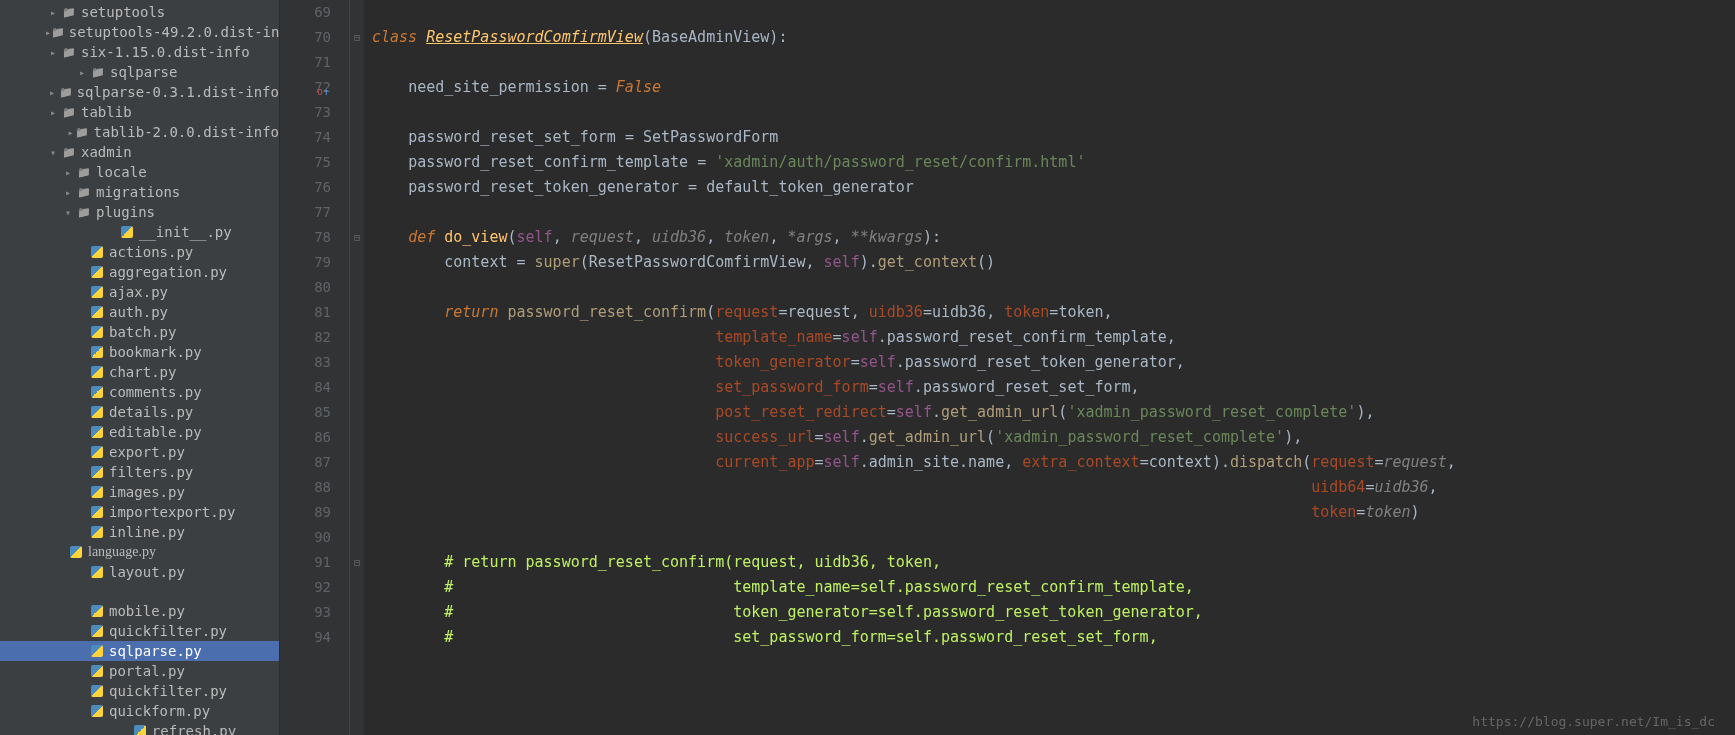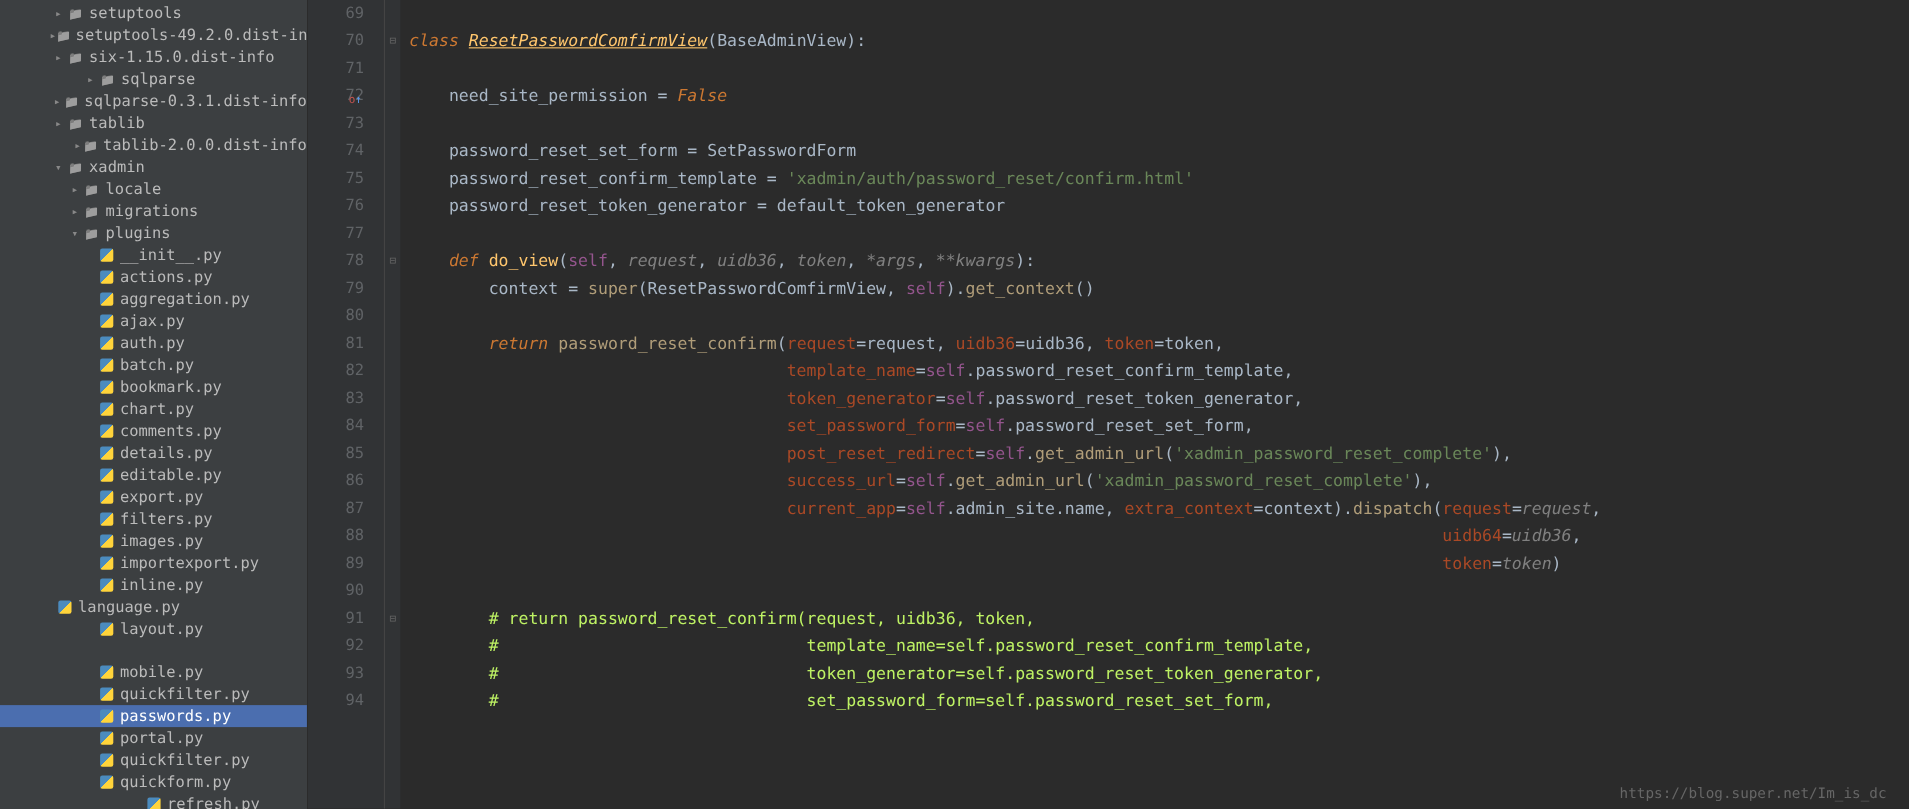--- a/index.html
+++ b/index.html
@@ -172,21 +172,21 @@
     <div class="tree-item" style="padding-left: 60px;">
       <span class="arrow right"></span>
       <span class="icon folder-icon"></span>
       <span>migrations</span>
     </div>
     <div class="tree-item" style="padding-left: 60px;">
       <span class="arrow down"></span>
       <span class="icon folder-icon"></span>
       <span>plugins</span>
     </div>
-    <div class="tree-item" style="padding-left: 75px;">
+    <div class="tree-item" style="padding-left: 105px;">
       <span class="arrow "></span>
       <span class="icon py-icon"></span>
       <span>__init__.py</span>
     </div>
     <div class="tree-item" style="padding-left: 75px;">
       <span class="arrow "></span>
       <span class="icon py-icon"></span>
       <span>actions.py</span>
     </div>
     <div class="tree-item" style="padding-left: 75px;">
@@ -252,21 +252,21 @@
     <div class="tree-item" style="padding-left: 75px;">
       <span class="arrow "></span>
       <span class="icon py-icon"></span>
       <span>importexport.py</span>
     </div>
     <div class="tree-item" style="padding-left: 75px;">
       <span class="arrow "></span>
       <span class="icon py-icon"></span>
       <span>inline.py</span>
     </div>
-    <div class="tree-item" style="padding-left: 37px;">
+    <div class="tree-item" style="padding-left: 54px; font-family: Liberation Serif, serif;">
       <span class="arrow "></span>
       <span class="icon py-icon"></span>
       <span>language.py</span>
     </div>
     <div class="tree-item" style="padding-left: 75px;">
       <span class="arrow "></span>
       <span class="icon py-icon"></span>
       <span>layout.py</span>
     </div>
     <div class="tree-item" style="padding-left: 75px; margin-top: 19px;">
@@ -275,21 +275,21 @@
       <span>mobile.py</span>
     </div>
     <div class="tree-item" style="padding-left: 75px;">
       <span class="arrow "></span>
       <span class="icon py-icon"></span>
       <span>quickfilter.py</span>
     </div>
     <div class="tree-item selected" style="padding-left: 75px;">
       <span class="arrow "></span>
       <span class="icon py-icon"></span>
-      <span>passwords.py</span>
+      <span>sqlparse.py</span>
     </div>
     <div class="tree-item" style="padding-left: 75px;">
       <span class="arrow "></span>
       <span class="icon py-icon"></span>
       <span>portal.py</span>
     </div>
     <div class="tree-item" style="padding-left: 75px;">
       <span class="arrow "></span>
       <span class="icon py-icon"></span>
       <span>quickfilter.py</span>

